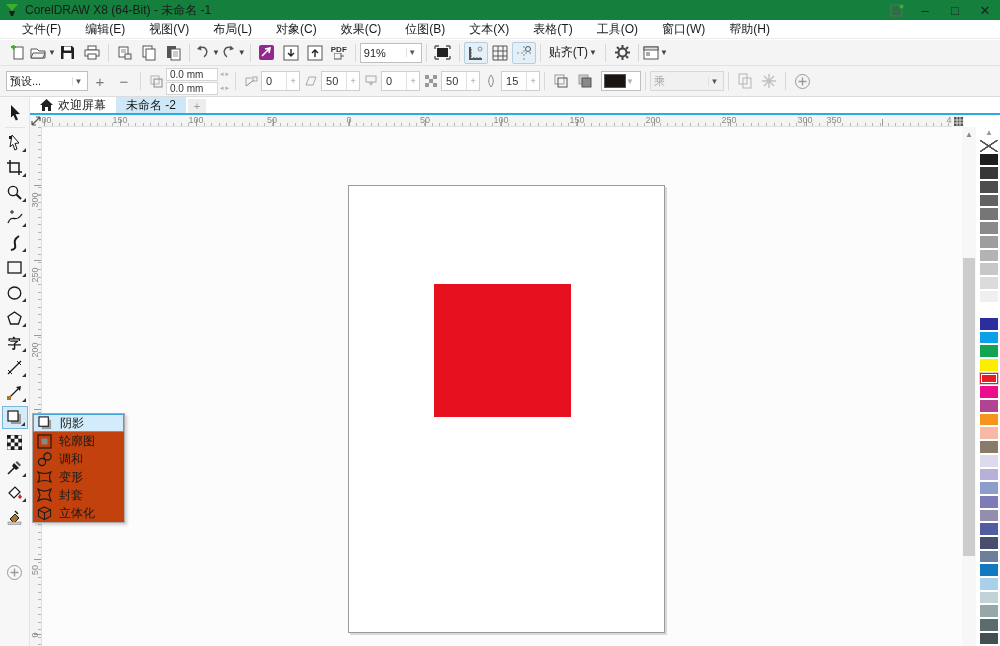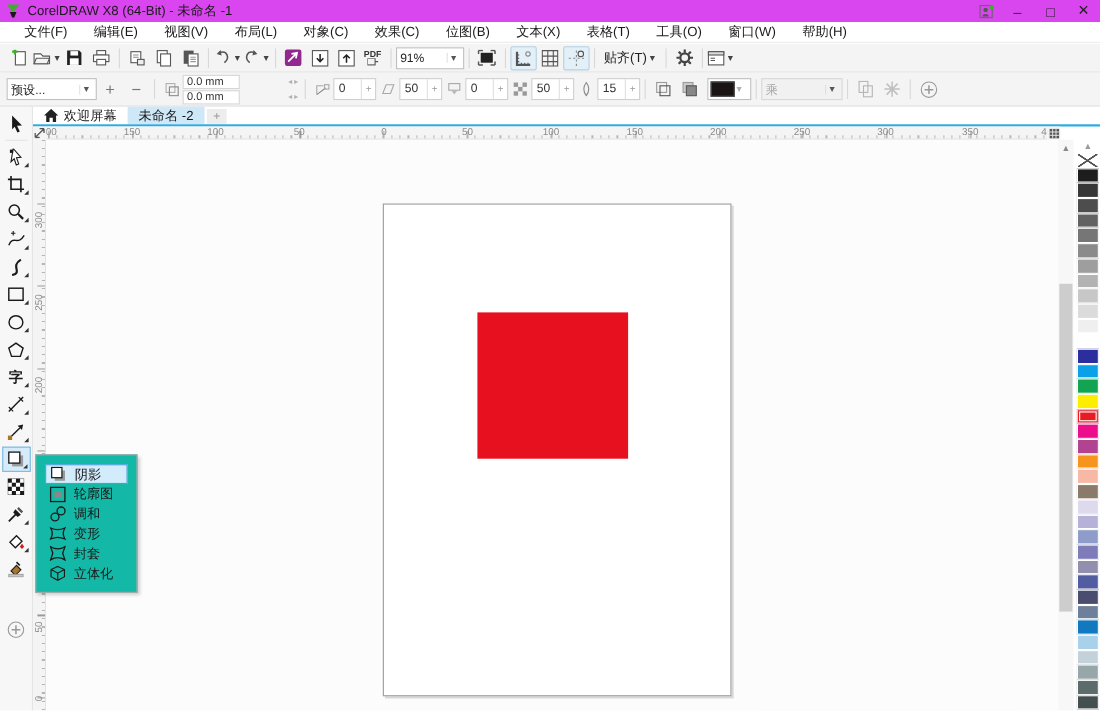--- a/index.html
+++ b/index.html
@@ -1,21 +1,21 @@
 <!DOCTYPE html>
 <html><head>
 <meta charset="utf-8">
 <style>
   * { margin:0; padding:0; box-sizing:border-box; }
   html,body { width:1000px; height:646px; overflow:hidden; }
   body { font-family:"Liberation Sans","DejaVu Sans",sans-serif; font-size:12px; color:#222; background:#fff; position:relative; }
   svg { display:block; }
 
   
-  #titlebar { position:absolute; left:0; top:0; width:1000px; height:20px; background:#d946ef; display:flex; align-items:center; }
+  #titlebar { position:absolute; left:0; top:0; width:1000px; height:20px; background:#15803d; display:flex; align-items:center; }
   #titlebar .title { margin-left:6px; font-size:12px; color:#1a1a1a; }
   #win-controls { position:absolute; right:0; top:0; height:20px; display:flex; align-items:center; }
   .win-btn { width:30px; height:20px; display:flex; align-items:center; justify-content:center; font-size:13px; color:#222; }
   #account-btn { width:26px; height:20px; display:flex; align-items:center; justify-content:center; }
 
   
   #menubar { position:absolute; left:0; top:20px; width:1000px; height:19px; background:#fff; display:flex; align-items:center; padding-left:10px; border-bottom:1px solid #ececec; }
   #menubar span { padding:2px 12px 2px 12px; color:#1a1a1a; }
 
   
@@ -27,21 +27,21 @@
   .sep { width:1px; height:18px; background:#d8d8d8; margin:0 4px; }
   .combo { height:20px; background:#fff; border:1px solid #bfbfbf; display:flex; align-items:center; font-size:11px; padding:0 3px; }
   .combo .cval { flex:1; }
   .combo .cbtn { width:12px; text-align:center; font-size:8px; color:#555; border-left:1px solid #e0e0e0; }
   .combo.disabled { background:#f1f1f1; color:#a8a8a8; border-color:#d8d8d8; }
   .numfield { height:20px; background:#fff; border:1px solid #cfcfcf; display:flex; align-items:center; font-size:11px; }
   .numfield .nval { padding:0 4px; min-width:24px; color:#333; }
   .numfield .spin { width:13px; height:100%; border-left:1px solid #e0e0e0; display:flex; align-items:center; justify-content:center; font-size:9px; color:#9a9a9a; }
   .mini-ic { width:17px; height:17px; display:flex; align-items:center; justify-content:center; margin:0 2px; }
   .mmrows { display:flex; flex-direction:column; gap:1px; }
-  .mmrow { display:flex; align-items:center; height:13px;gap:42px; }
+  .mmrow { display:flex; align-items:center; height:13px; }
   .mmrow .mmval { width:52px; height:13px; background:#fff; border:1px solid #d5d5d5; font-size:10px; padding:0 3px; color:#333; }
   .mmrow .mmspin { font-size:7px; color:#b0b0b0; margin-left:2px; letter-spacing:2px; }
   .swatch-combo { width:40px; height:20px; border:1px solid #bfbfbf; background:#fff; display:flex; align-items:center; }
   .swatch-combo .sw { width:22px; height:14px; margin-left:2px; border:1px solid #555; }
   .graytxt { color:#b0b0b0; }
 
   
   #tabbar { position:absolute; left:30px; top:97px; width:970px; height:16px; background:#fff; display:flex; align-items:flex-end; }
   .doc-tab { height:16px; display:flex; align-items:center; padding:0 10px; font-size:12px; color:#1a1a1a; }
   .doc-tab.active { background:#cfe8f8; }
@@ -81,21 +81,21 @@
   
   #palette { position:absolute; left:978px; top:125px; width:22px; height:521px; background:#fff; display:flex; flex-direction:column; }
   #palette .pal-arrow { height:14px; display:flex; align-items:center; justify-content:center; font-size:8px; color:#9a9a9a; }
   .pswatch { width:20px; height:13.7px; margin-left:1px; border:1px solid #fff; flex:0 0 auto; }
   .pswatch.none { background:
       linear-gradient(to top right, transparent 44%, #555 46%, #555 52%, transparent 54%),
       linear-gradient(to bottom right, transparent 44%, #555 46%, #555 52%, transparent 54%), #fff; }
   .pswatch.selected { outline:1px solid #fff; outline-offset:-3px; border:1px solid #e8cdd0; }
 
   
-  #flyout { position:absolute; left:32px; top:413px; width:93px; background:#14b8a6; border:1px solid #ababab; box-shadow:2px 2px 3px rgba(0,0,0,0.18); padding:8px; z-index:50; }
+  #flyout { position:absolute; left:32px; top:413px; width:93px; background:#c2410c; border:1px solid #ababab; box-shadow:2px 2px 3px rgba(0,0,0,0.18); padding:0; z-index:50; }
   .fly-item { display:flex; align-items:center; height:18px; padding:0 3px; font-size:12px; color:#1a1a1a; }
   .fly-item .fi-ic { width:17px; height:17px; margin-right:6px; display:flex; align-items:center; justify-content:center; }
   .fly-item.selected { border:1px solid #44a1da; background:#d3ecfb; }
 </style>
 </head>
 <body>
 
 <div id="titlebar">
   <span style="margin-left:5px">
     <svg width="14" height="14" viewBox="0 0 14 14">
@@ -424,21 +424,21 @@
   <span class="hlabel" style="left:78px">150</span>
   <span class="hlabel" style="left:154px">100</span>
   <span class="hlabel" style="left:230px">50</span>
   <span class="hlabel" style="left:307px">0</span>
   <span class="hlabel" style="left:383px">50</span>
   <span class="hlabel" style="left:459px">100</span>
   <span class="hlabel" style="left:535px">150</span>
   <span class="hlabel" style="left:611px">200</span>
   <span class="hlabel" style="left:687px">250</span>
   <span class="hlabel" style="left:763px">300</span>
-  <span class="hlabel" style="left:840px">350</span>
+  <span class="hlabel" style="left:792px">350</span>
   <span class="hlabel" style="left:912px">400</span>
 </div>
 <div id="ruler-units">
   <svg width="9" height="9" viewBox="0 0 9 9">
       <rect x="0" y="0" width="9" height="9" fill="#555"></rect>
       <path d="M0,3 h9 M0,6 h9 M3,0 v9 M6,0 v9" stroke="#f4f4f4" stroke-width="0.8"></path>
     </svg>
 </div>
 <div id="vruler">
   <div class="ticks-minor"></div>

